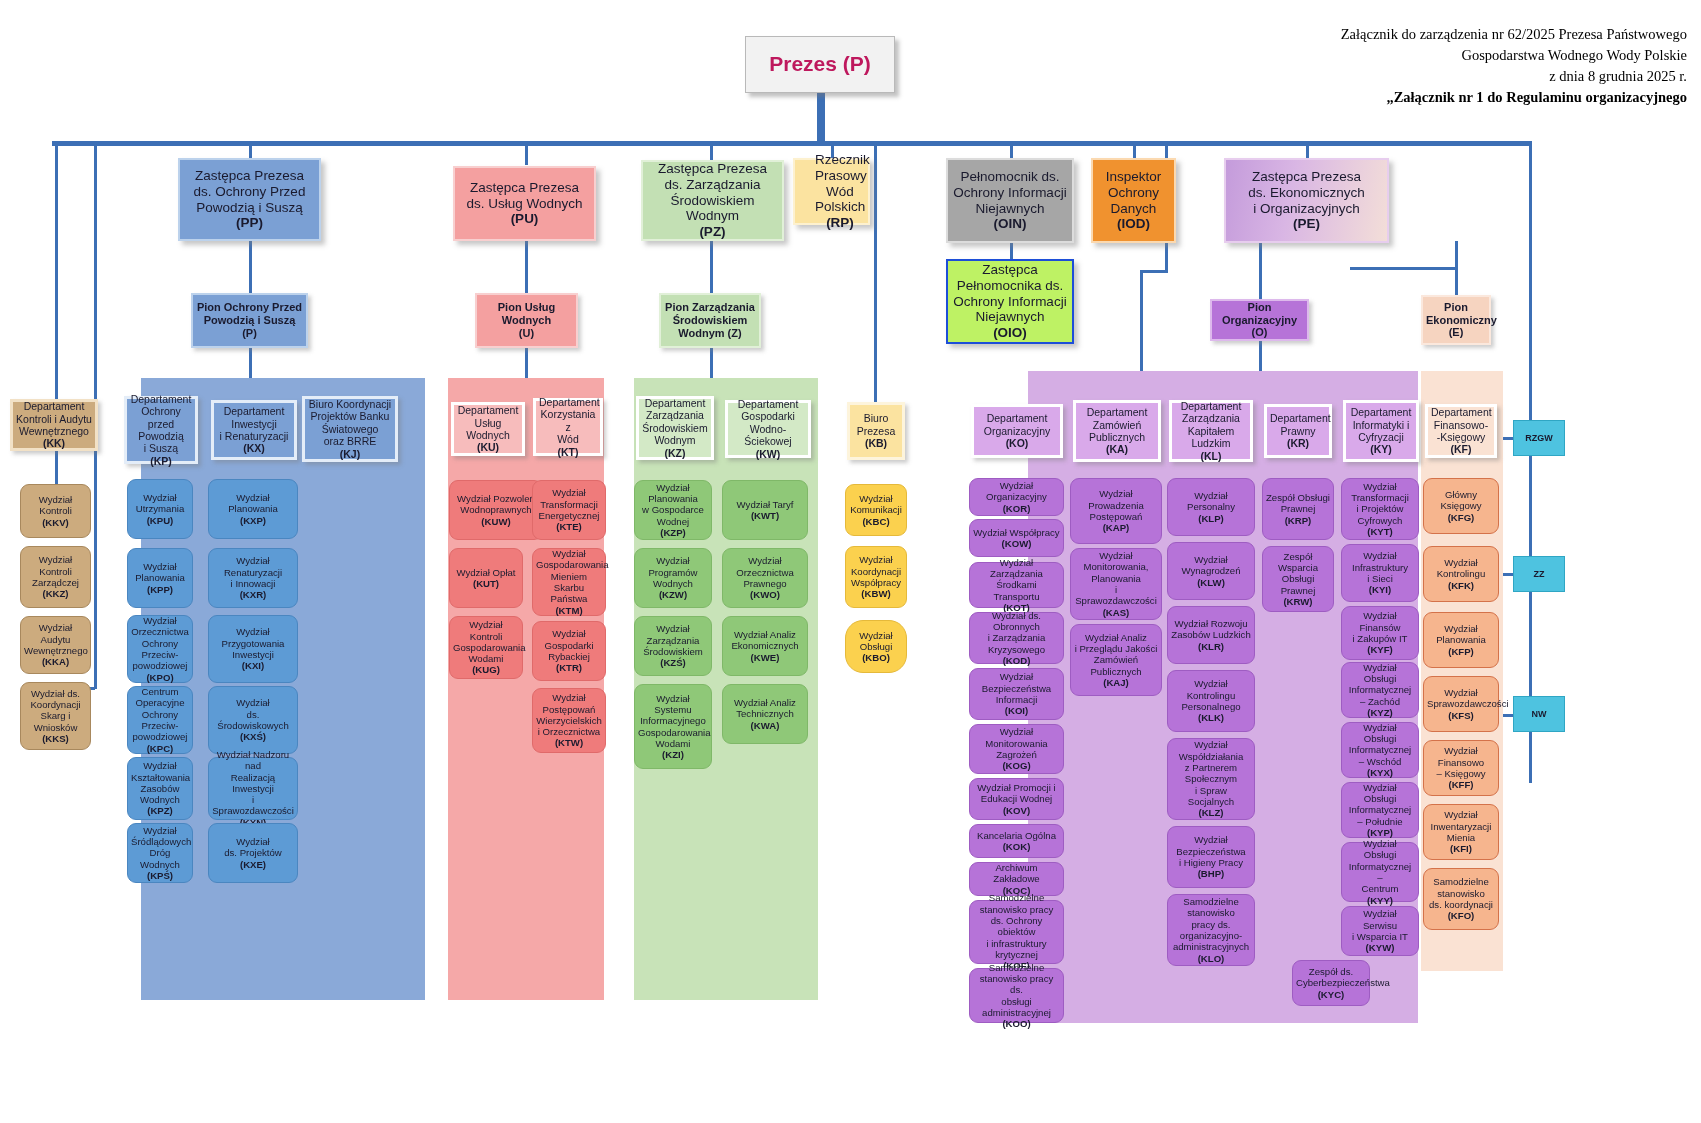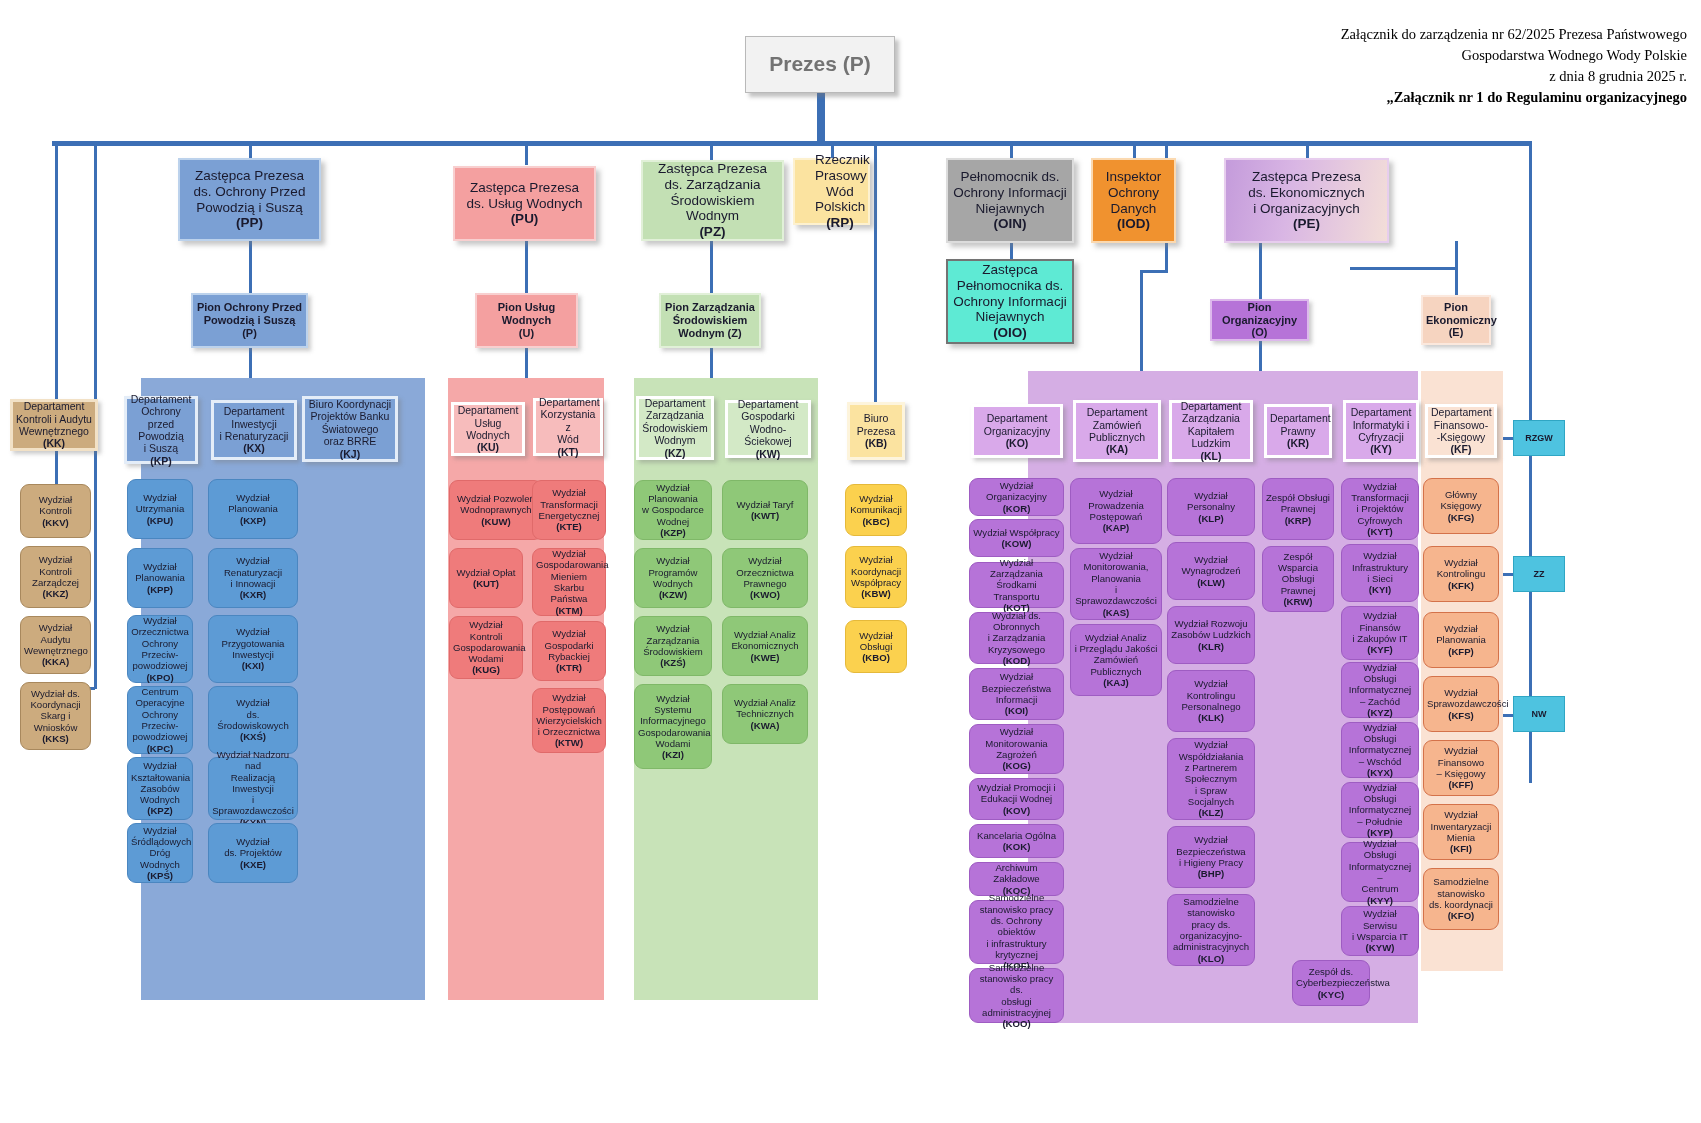--- a/index.html
+++ b/index.html
@@ -31,32 +31,32 @@
     display:flex; align-items:center; justify-content:center;
     text-align:center; color:#1a1a2e;
     line-height:1.18; padding:2px 3px;
   }
   .box span { display:block; width:100%; }
 
   
   .pres {
     border:1px solid #b9b9b9; background:#f2f2f2;
     box-shadow:4px 4px 4px rgba(120,120,120,.45);
-    font-size:21px; font-weight:bold; color:#737373;
+    font-size:21px; font-weight:bold; color:#be185d;
   }
 
   
   .l1 { font-size:13.5px; box-shadow:4px 4px 5px rgba(130,130,130,.45); }
   .l1.blue   { background:#7ba0d4; border:2px solid #bcd2ec; }
   .l1.red    { background:#f4a0a0; border:2px solid #f8cfcf; }
   .l1.green  { background:#c3e0b4; border:2px solid #e1f0d8; }
   .l1.yellow { background:#fbe3a0; border:2px solid #fdf1cf; }
   .l1.gray   { background:#a6a6a6; border:2px solid #dcdcdc; }
   .l1.orange { background:#f0922f; border:2px solid #fbd9b0; }
-  .l1.lgray  { background:#5eead4; border:2px solid #737373; }
+  .l1.lgray  { background:#bef264; border:2px solid #1d4ed8; }
   .l1.purple { background:linear-gradient(100deg,#c49bdb 0%,#d9b6e4 40%,#f3ded8 100%); border:2px solid #e7cdee; }
 
   
   .l2 { font-size:11px; font-weight:bold; box-shadow:3px 3px 4px rgba(130,130,130,.4); }
   .l2.blue   { background:#7ba0d4; border:2px solid #bcd2ec; }
   .l2.red    { background:#f4a0a0; border:2px solid #f8cfcf; }
   .l2.green  { background:#c3e0b4; border:2px solid #e1f0d8; }
   .l2.purple { background:#b673d8; border:2px solid #ddb9ec; }
   .l2.peach  { background:#f6d4c0; border:2px solid #fbe8dd; }
 
@@ -329,21 +329,21 @@
 
   <div class="box dep yellow" style="left:847px; top:402px; width:58px; height:58px;">
       <span>Biuro<br>Prezesa<br><b>(KB)</b></span>
     </div>
   <div class="box wyd yellow" style="left:845px; top:484px; width:62px; height:52px;">
       <span>Wydział<br>Komunikacji<br><b>(KBC)</b></span>
     </div>
   <div class="box wyd yellow" style="left:845px; top:546px; width:62px; height:62px;">
       <span>Wydział<br>Koordynacji<br>Współpracy<br><b>(KBW)</b></span>
     </div>
-  <div class="box wyd yellow" style="left:845px; top:620px; width:62px; height:53px;">
+  <div class="box wyd yellow" style="left:845px; top:620px; width:62px; height:53px;border-radius:18px;">
       <span>Wydział Obsługi<br><b>(KBO)</b></span>
     </div>
 
   <div class="box dep purple" style="left:971px; top:404px; width:92px; height:54px;">
       <span>Departament<br>Organizacyjny<br><b>(KO)</b></span>
     </div>
   <div class="box wyd purple" style="left:969px; top:478px; width:95px; height:38px;">
       <span>Wydział Organizacyjny<br><b>(KOR)</b></span>
     </div>
   <div class="box wyd purple" style="left:969px; top:519px; width:95px; height:38px;">

